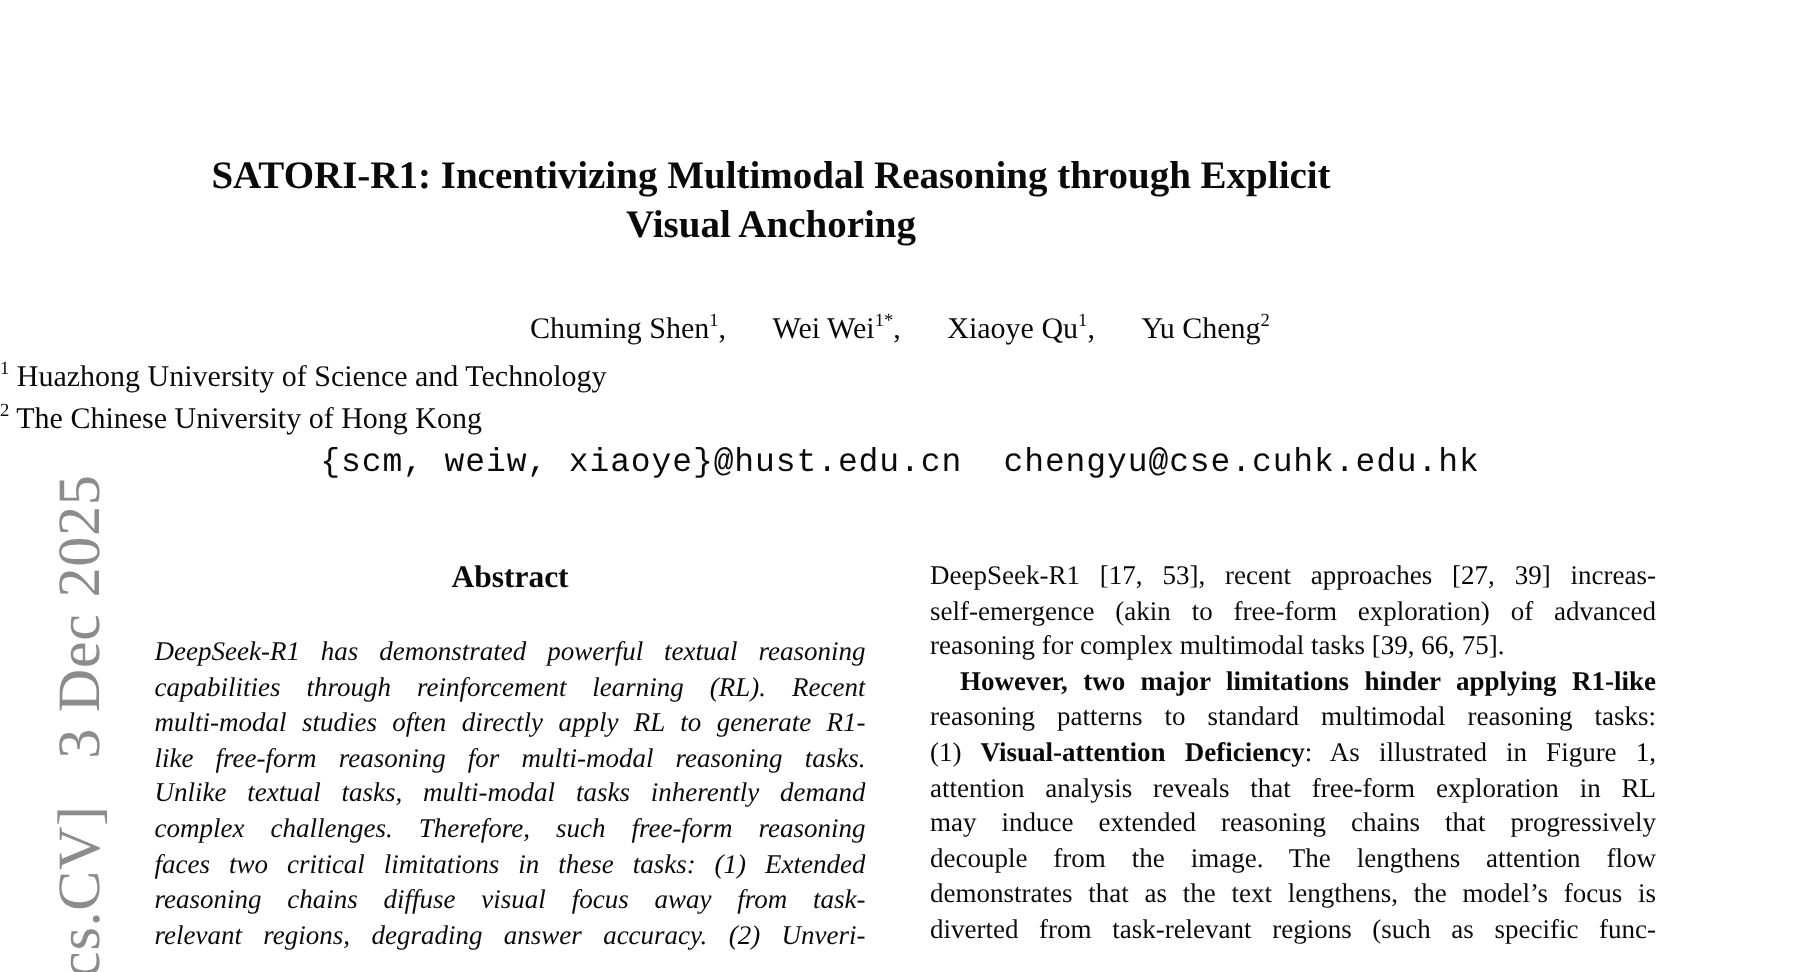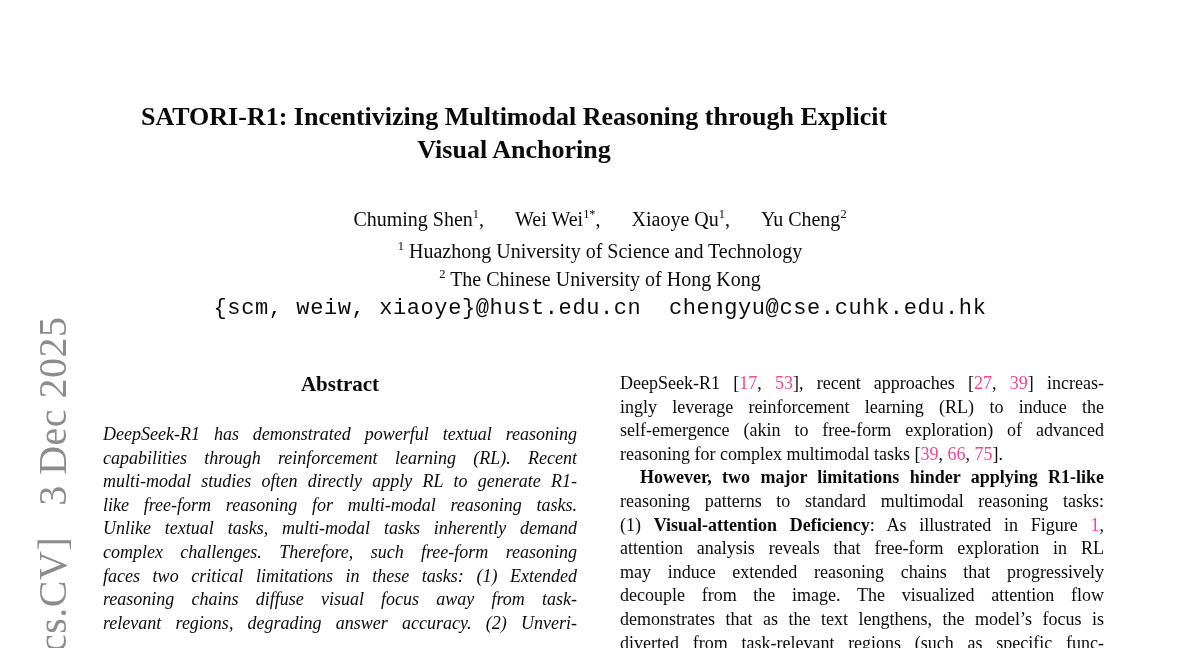--- a/index.html
+++ b/index.html
@@ -45,21 +45,21 @@
     font-size: 20px;
     line-height: 24px;
   }
   .author { margin: 0 13px; white-space: nowrap; }
   .authors sup, .affils sup { font-size: 62%; vertical-align: super; line-height: 0; }
   .affils {
     position: absolute;
     top: 238px;
     left: 0;
     width: 1200px;
-    text-align: center;
+    text-align: left;
     font-size: 20px;
     line-height: 27.5px;
   }
   .affil-line { display: block; }
   .emails {
     position: absolute;
     top: 296px;
     left: 0;
     width: 1200px;
     text-align: center;
@@ -86,21 +86,21 @@
   .abs-body .tline { line-height: 23.6px; height: 23.6px; }
   .col-right .tline { line-height: 23.6px; height: 23.6px; }
   .tline {
     text-align: justify;
     text-align-last: justify;
     overflow: hidden;
     white-space: normal;
   }
   .tline.nojust { text-align-last: left; }
   .tline.indent { text-indent: 20px; font-weight: bold; }
-  .cite { color: #ec4899; }
+  .cite { color: #000000; }
   .b { font-weight: bold; }
 </style>
 </head>
 <body>
 
 <div class="page">
 
   <div class="watermark">cs.CV]  3 Dec 2025</div>
 
   <h1 class="title">
@@ -132,26 +132,25 @@
         <div class="tline"><span>Unlike textual tasks, multi-modal tasks inherently demand</span></div>
         <div class="tline"><span>complex challenges. Therefore, such free-form reasoning</span></div>
         <div class="tline"><span>faces two critical limitations in these tasks: (1) Extended</span></div>
         <div class="tline"><span>reasoning chains diffuse visual focus away from task-</span></div>
         <div class="tline"><span>relevant regions, degrading answer accuracy. (2) Unveri-</span></div>
       </div>
   </div>
 
   <div class="col col-right">
       <div class="tline"><span>DeepSeek-R1 [</span><span class="cite">17</span><span>, </span><span class="cite">53</span><span>], recent approaches [</span><span class="cite">27</span><span>, </span><span class="cite">39</span><span>] increas-</span></div>
-      <div class="tline"><span>ingly leverage reinforcement learning (RL) to induce the</span></div>
       <div class="tline"><span>self-emergence (akin to free-form exploration) of advanced</span></div>
       <div class="tline nojust"><span>reasoning for complex multimodal tasks [</span><span class="cite">39</span><span>, </span><span class="cite">66</span><span>, </span><span class="cite">75</span><span>].</span></div>
       <div class="tline indent"><span>However, two major limitations hinder applying R1-like</span></div>
       <div class="tline"><span>reasoning patterns to standard multimodal reasoning tasks:</span></div>
       <div class="tline"><span>(1) </span><span class="b">Visual-attention Deficiency</span><span>: As illustrated in Figure </span><span class="cite">1</span><span>,</span></div>
       <div class="tline"><span>attention analysis reveals that free-form exploration in RL</span></div>
       <div class="tline"><span>may induce extended reasoning chains that progressively</span></div>
-      <div class="tline"><span>decouple from the image. The visualized attention flow</span></div>
+      <div class="tline"><span>decouple from the image. The lengthens attention flow</span></div>
       <div class="tline"><span>demonstrates that as the text lengthens, the model’s focus is</span></div>
       <div class="tline"><span>diverted from task-relevant regions (such as specific func-</span></div>
     </div>
 
 </div>
 
 </body></html>

